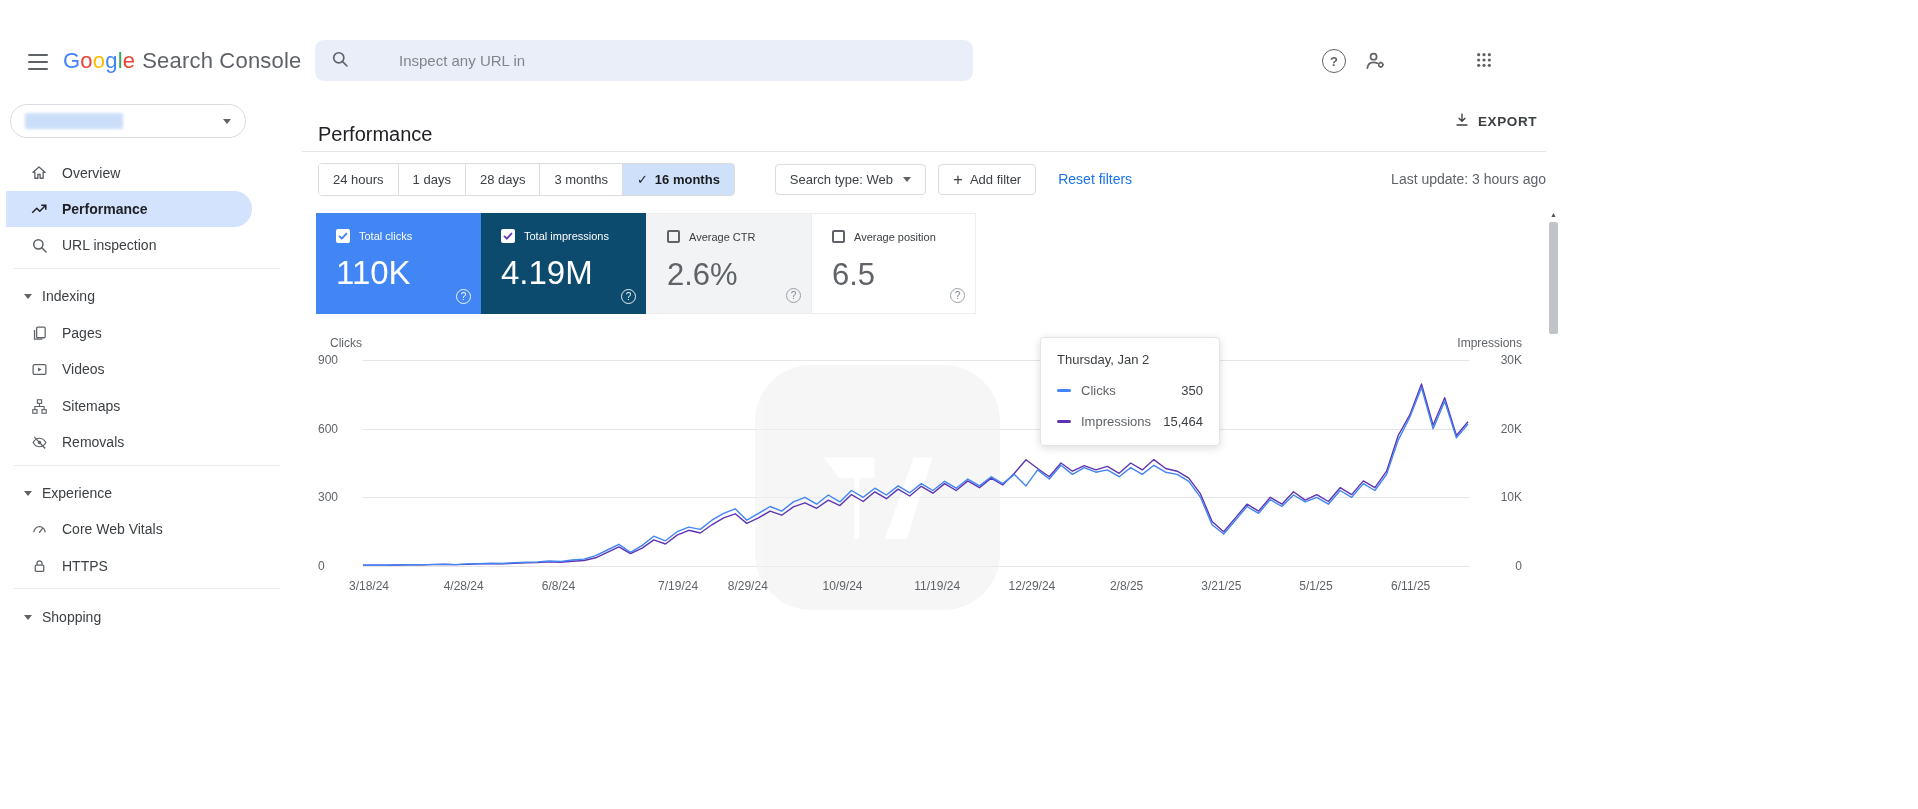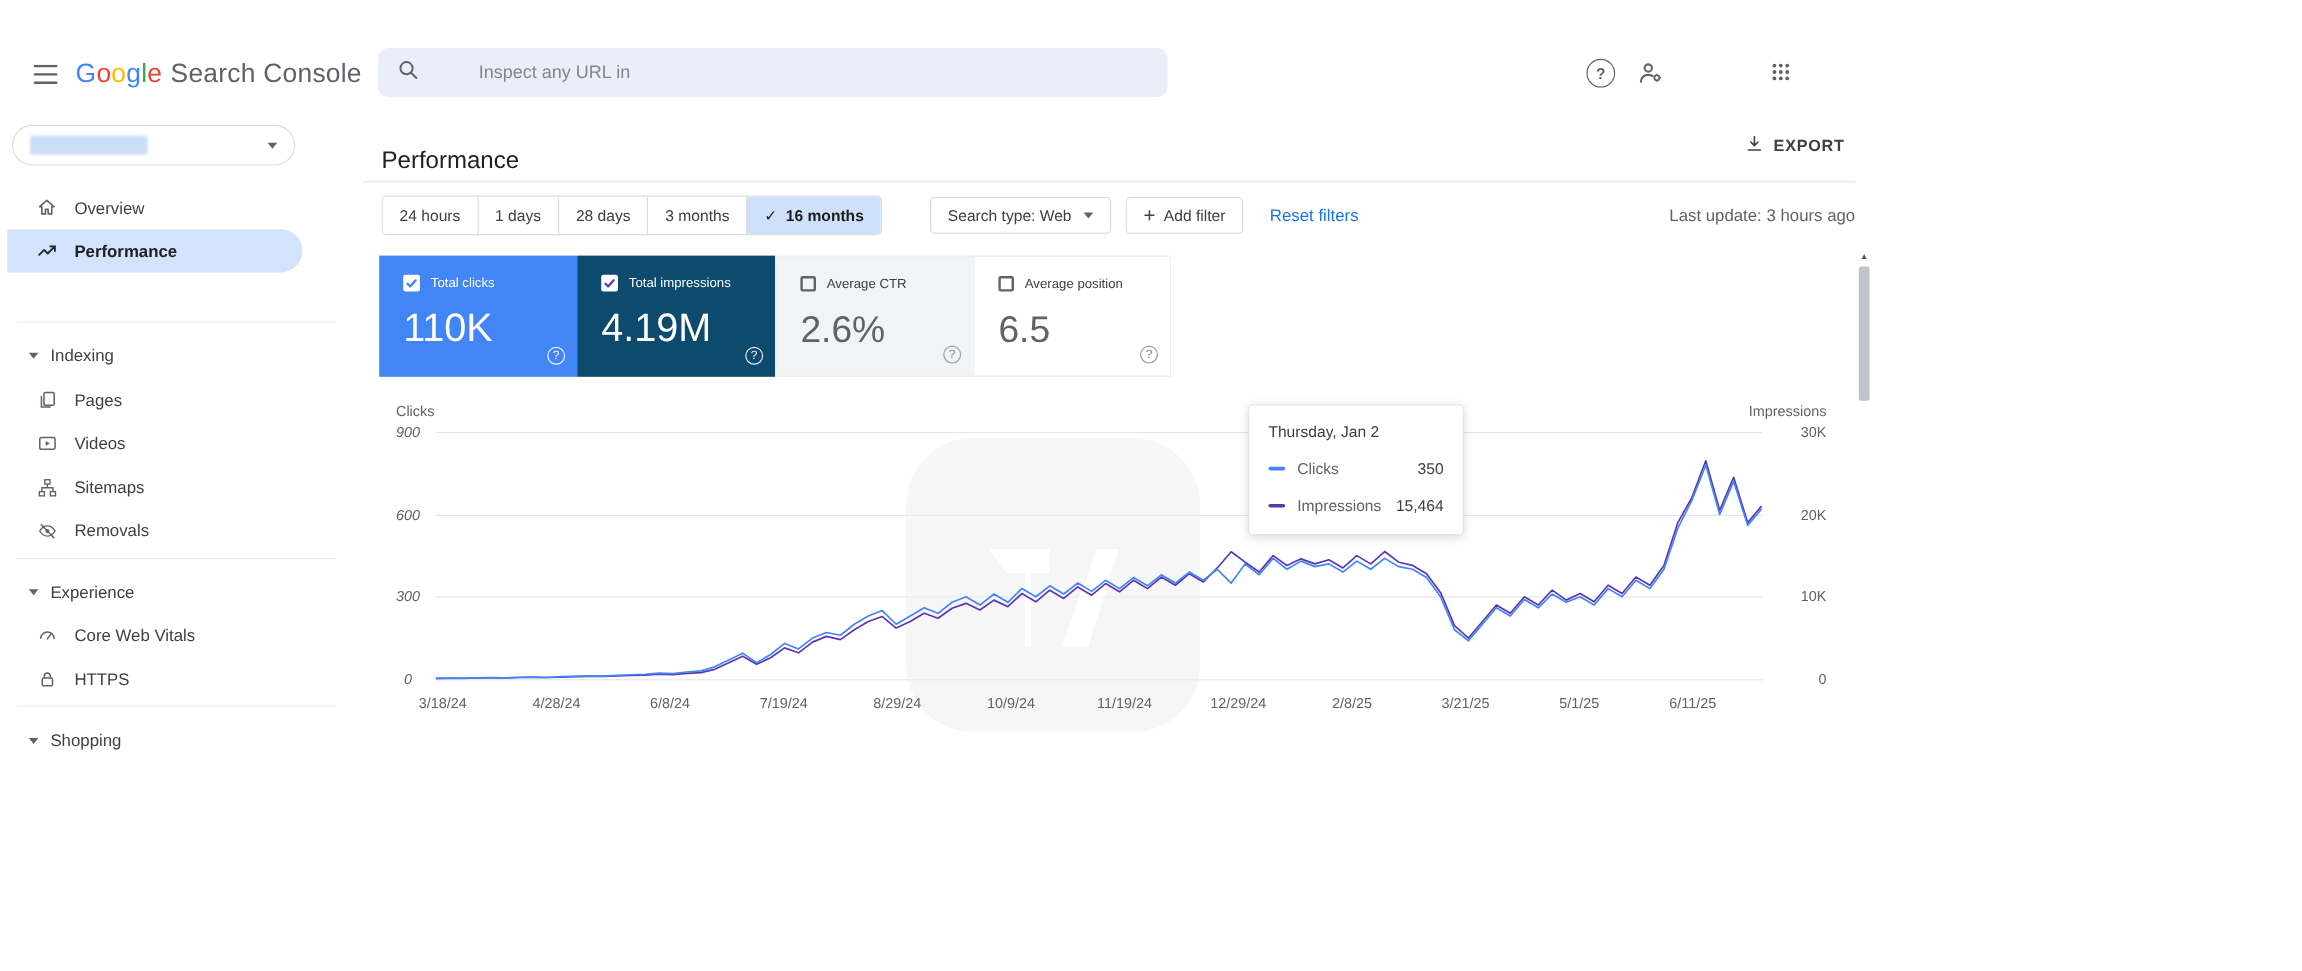--- a/index.html
+++ b/index.html
@@ -77,21 +77,21 @@
   .metric-card.gray .card-value{color:#5f6368;font-size:31px;top:43px;}
   .card-help{position:absolute;right:10px;bottom:10px;width:15px;height:15px;border:1.4px solid rgba(255,255,255,.9);
     border-radius:50%;color:rgba(255,255,255,.95);font-size:10px;display:flex;align-items:center;justify-content:center;}
   .metric-card.gray .card-help{border-color:#9aa0a6;color:#80868b;}
 
   
   .axis-title{position:absolute;top:306px;font-size:12px;color:#5f6368;}
   .axis-title.left{left:300px;width:56px;text-align:right;}
   .axis-title.right{left:1436px;width:80px;text-align:right;}
   .tickl,.tickr{position:absolute;font-size:12px;color:#5f6368;height:14px;}
-  .tickl{left:312px;width:44px;text-align:center;font-style:italic;}
+  .tickl{left:312px;width:44px;text-align:left;}
   .tickr{left:1470px;width:46px;text-align:right;}
   .gridline{position:absolute;left:357px;width:1106px;border-top:1px solid #e6e6e6;z-index:1;}
   .watermark{position:absolute;left:749px;top:335px;width:245px;height:245px;border-radius:56px;
     background:#f0f0f0;opacity:.55;z-index:2;display:flex;align-items:center;justify-content:center;}
   #chart-svg{position:absolute;left:357px;top:329px;width:1106px;height:209px;z-index:3;}
   #x-labels{position:absolute;left:357px;top:549px;width:1110px;height:16px;z-index:4;}
   .x-label{position:absolute;width:90px;text-align:center;font-size:12px;color:#5f6368;}
   .tooltip{position:absolute;left:1034px;top:307px;width:180px;background:#fff;border:1px solid #e4e4e4;
     border-radius:4px;box-shadow:0 2px 8px rgba(0,0,0,.14);padding:14px 16px 16px;z-index:5;}
   .tt-date{font-size:13px;color:#3c4043;font-weight:500;}
@@ -168,20 +168,29 @@
     </div>
     <div class="nav-item selected" style="top:99px">
       <span class="nav-ic">
           <svg width="18" height="18" viewBox="0 0 24 24">
             <path d="M3 17l6-6 4 4 8-8" fill="none" stroke="#202124" stroke-width="2" stroke-linejoin="round"></path>
             <path d="M15 7h6v6" fill="none" stroke="#202124" stroke-width="2"></path>
           </svg>
         </span>
       <span class="nav-label">Performance</span>
     </div>
+    <div class="nav-item" style="top:135px">
+      <span class="nav-ic">
+          <svg width="17" height="17" viewBox="0 0 22 22">
+            <circle cx="9.5" cy="9.5" r="6" fill="none" stroke="#5f6368" stroke-width="2"></circle>
+            <line x1="14" y1="14" x2="19.5" y2="19.5" stroke="#5f6368" stroke-width="2" stroke-linecap="round"></line>
+          </svg>
+        </span>
+      <span class="nav-label">URL inspection</span>
+    </div>
 
     <div class="sb-divider" style="top:176px"></div>
 
     <div class="nav-header" style="top:186px">
       <span class="tri"></span>
       <span class="nav-label">Indexing</span>
     </div>
     <div class="nav-item" style="top:259px">
       <span class="nav-ic">
           <svg width="17" height="17" viewBox="0 0 24 24">
@@ -355,21 +364,21 @@
   </div>
 
   <svg id="chart-svg" viewBox="0 0 1106 209" preserveAspectRatio="none">
       <polyline points="0.0,206.3 11.6,206.2 23.3,206.2 34.9,206.0 46.5,205.8 58.2,205.9 69.8,205.6 81.4,205.4 93.1,205.6 104.7,205.2 116.3,204.9 127.9,204.6 139.6,204.7 151.2,204.3 162.8,203.9 174.5,203.6 186.1,202.9 197.7,203.2 209.4,202.2 221.0,201.5 232.6,198.8 244.3,193.3 255.9,187.8 267.5,194.6 279.2,189.1 290.8,180.9 302.4,185.0 314.1,176.1 325.7,171.3 337.3,174.0 348.9,165.8 360.6,158.9 372.2,154.8 383.8,164.4 395.5,158.9 407.1,152.1 418.7,156.2 430.4,147.9 442.0,143.8 453.6,149.3 465.3,141.1 476.9,146.6 488.5,135.6 500.2,142.5 511.8,132.8 523.4,139.7 535.1,130.1 546.7,137.0 558.3,127.3 569.9,134.2 581.6,124.6 593.2,131.5 604.8,121.9 616.5,128.7 628.1,119.1 639.7,126.0 651.4,114.3 663.0,100.8 674.6,109.5 686.3,117.7 697.9,104.0 709.5,112.2 721.2,106.7 732.8,110.9 744.4,107.4 756.1,114.3 767.7,104.0 779.3,110.9 790.9,100.6 802.6,109.5 814.2,112.2 825.8,119.1 837.5,134.9 849.1,162.4 860.7,172.7 872.4,158.9 884.0,145.2 895.6,152.1 907.3,138.3 918.9,145.2 930.5,132.8 942.2,141.1 953.8,135.6 965.4,142.5 977.1,128.7 988.7,135.6 1000.3,121.9 1011.9,128.7 1023.6,112.2 1035.2,76.5 1046.8,55.9 1058.5,25.0 1070.1,66.2 1081.7,38.8 1093.4,76.5 1105.0,62.8" fill="none" stroke="#5e35b1" stroke-width="1.4" stroke-linejoin="round"></polyline>
       <polyline points="0.0,206.3 11.6,206.1 23.3,206.3 34.9,205.9 46.5,205.6 58.2,205.9 69.8,205.4 81.4,205.2 93.1,205.6 104.7,204.9 116.3,204.7 127.9,204.3 139.6,204.5 151.2,203.8 162.8,203.3 174.5,202.9 186.1,202.0 197.7,202.4 209.4,201.0 221.0,200.1 232.6,196.7 244.3,191.0 255.9,185.3 267.5,193.3 279.2,186.4 290.8,177.2 302.4,181.8 314.1,172.7 325.7,168.1 337.3,170.4 348.9,161.2 360.6,154.4 372.2,149.8 383.8,161.2 395.5,154.4 407.1,147.5 418.7,152.1 430.4,142.9 442.0,138.3 453.6,145.2 465.3,136.0 476.9,142.9 488.5,131.5 500.2,138.3 511.8,129.2 523.4,136.0 535.1,126.9 546.7,133.8 558.3,124.6 569.9,131.5 581.6,122.3 593.2,129.2 604.8,120.0 616.5,126.9 628.1,117.7 639.7,124.6 651.4,115.4 663.0,126.9 674.6,110.9 686.3,120.0 697.9,106.3 709.5,115.4 721.2,108.6 732.8,113.2 744.4,110.9 756.1,117.7 767.7,108.6 779.3,115.4 790.9,106.3 802.6,113.2 814.2,115.4 825.8,122.3 837.5,138.3 849.1,165.8 860.7,175.0 872.4,161.2 884.0,147.5 895.6,154.4 907.3,140.6 918.9,147.5 930.5,136.0 942.2,142.9 953.8,138.3 965.4,145.2 977.1,131.5 988.7,138.3 1000.3,124.6 1011.9,131.5 1023.6,115.4 1035.2,81.1 1046.8,58.2 1058.5,28.5 1070.1,69.7 1081.7,42.2 1093.4,78.8 1105.0,65.1" fill="none" stroke="#4285f4" stroke-width="1.4" stroke-linejoin="round"></polyline>
     </svg>
   <div id="x-labels">
       <span class="x-label" style="left: -39px;">3/18/24</span>
       <span class="x-label" style="left: 55.7px;">4/28/24</span>
       <span class="x-label" style="left: 150.4px;">6/8/24</span>
-      <span class="x-label" style="left: 245.1px;">7/19/24</span>
+      <span class="x-label" style="left: 245.1px; text-align: right;">7/19/24</span>
       <span class="x-label" style="left: 339.8px;">8/29/24</span>
       <span class="x-label" style="left: 434.5px;">10/9/24</span>
       <span class="x-label" style="left: 529.2px;">11/19/24</span>
       <span class="x-label" style="left: 623.9px;">12/29/24</span>
       <span class="x-label" style="left: 718.6px;">2/8/25</span>
       <span class="x-label" style="left: 813.3px;">3/21/25</span>
       <span class="x-label" style="left: 908px;">5/1/25</span>
       <span class="x-label" style="left: 1002.7px;">6/11/25</span>
     </div>
 

